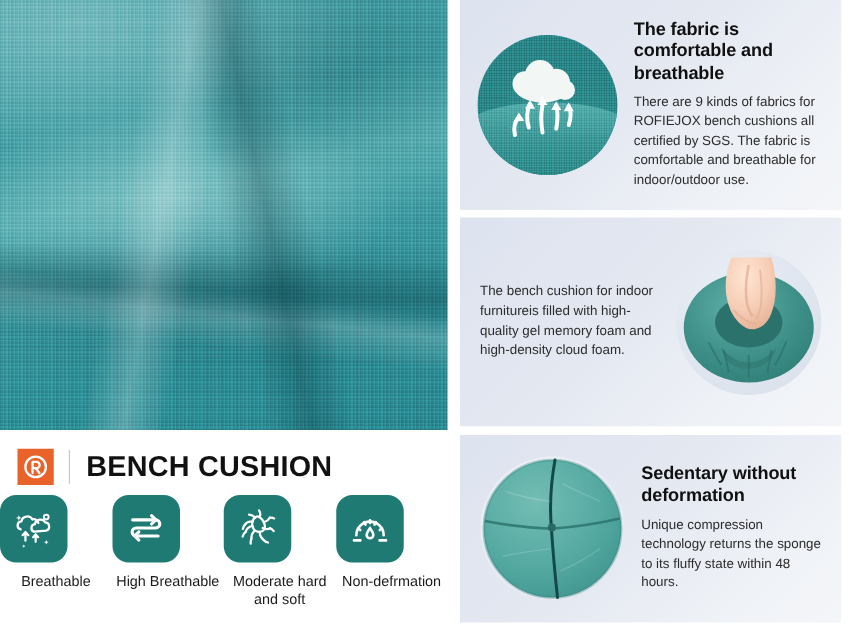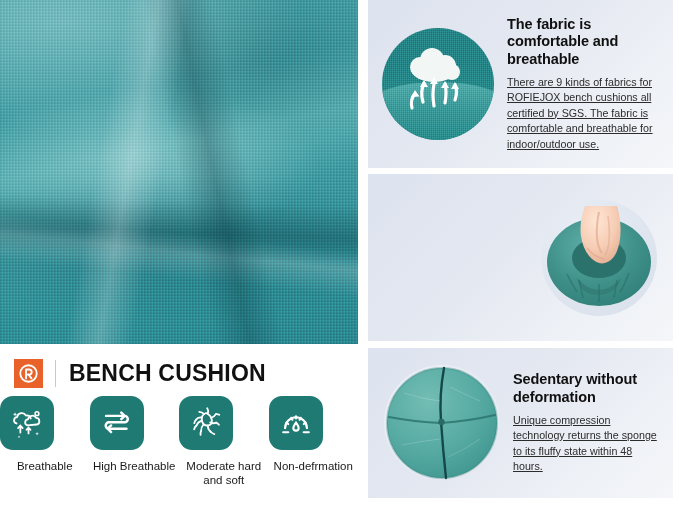--- a/index.html
+++ b/index.html
@@ -77,21 +77,21 @@
 
   .pic-circle{
     flex:0 0 auto;border-radius:50%;position:relative;overflow:hidden;
   }
   .txt-block{flex:1 1 auto;}
   .panel-title{
     font-size:14.5px;font-weight:700;color:#101010;line-height:1.22;margin:0 0 6px 0;
     letter-spacing:-.1px;
   }
   .panel-body{
-    font-size:10.7px;color:#2c2c2c;line-height:1.45;margin:0;text-decoration:underline;
+    font-size:10.7px;color:#2c2c2c;line-height:1.45;margin:0;
   }
 
   
   .circ-breath{
     width:112px;height:112px;margin-left:14px;
     background:
       radial-gradient(ellipse 90% 55% at 50% 85%, #2e8d8c 0%, #2b8585 60%, #287e80 100%),
       linear-gradient(170deg,#3f9b9a 0%,#2f8d8c 100%);
   }
   .circ-breath .ground{
@@ -240,20 +240,21 @@
         </svg>
       </div>
       <div class="txt-block" style="padding:0 14px 0 13px;">
         <div class="panel-title">The fabric is comfortable and breathable</div>
         <div class="panel-body">There are 9 kinds of fabrics for ROFIEJOX bench cushions all certified by SGS. The fabric is comfortable and breathable for indoor/outdoor use.</div>
       </div>
     </div>
 
     <div class="panel panel-2">
       <div class="txt-block" style="padding:0 6px 0 16px;">
+        <div class="panel-body">The bench cushion for indoor furnitureis filled with high-quality gel memory foam and high-density cloud foam.</div>
       </div>
       <div class="pic-circle circ-hand">
         <svg viewBox="0 0 116 116" aria-hidden="true">
           <defs>
             <radialGradient id="cushTeal" cx="42%" cy="32%" r="78%">
               <stop offset="0%" stop-color="#5fb0a8"></stop>
               <stop offset="55%" stop-color="#3f9189"></stop>
               <stop offset="100%" stop-color="#2e7d76"></stop>
             </radialGradient>
             <radialGradient id="skinG" cx="40%" cy="25%" r="80%">

